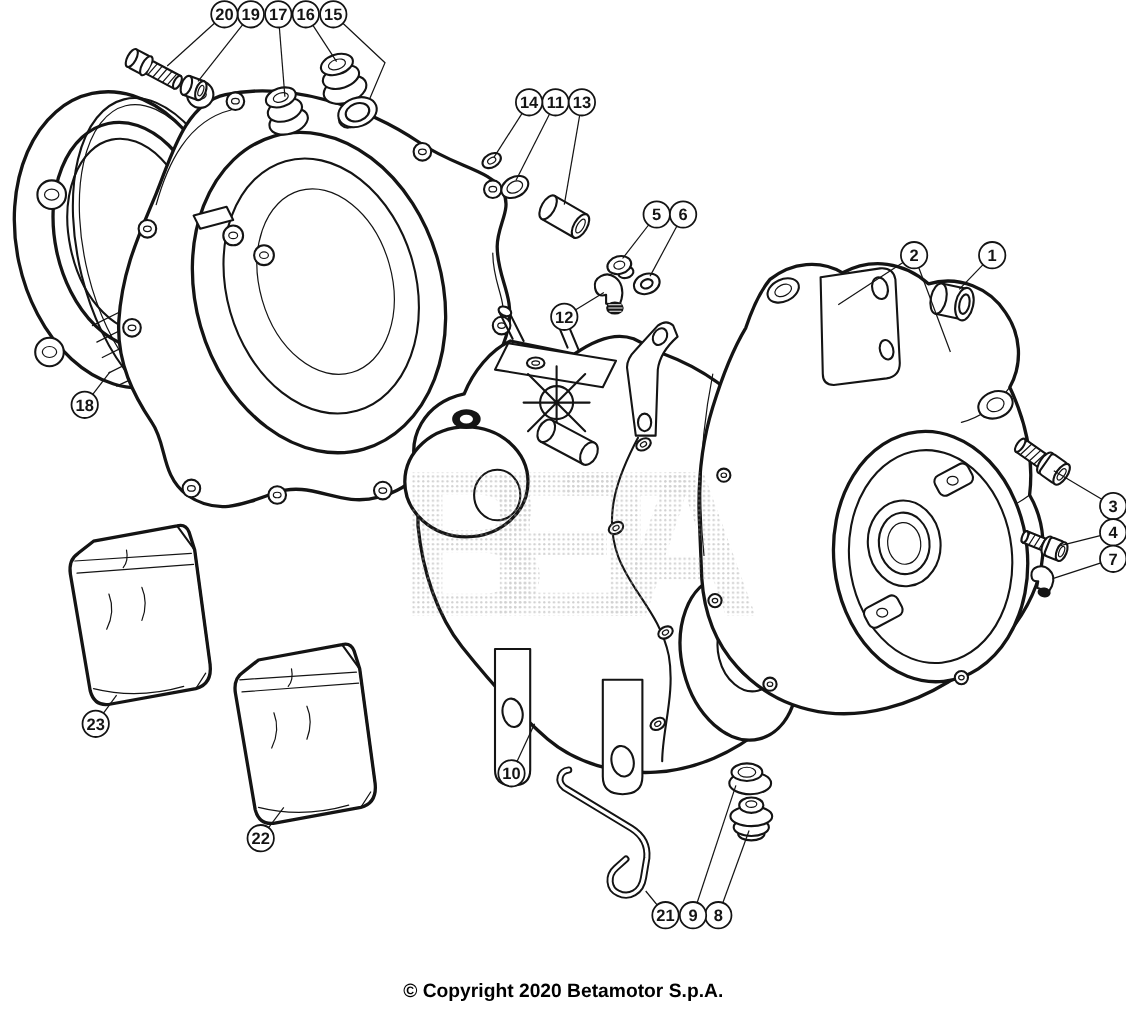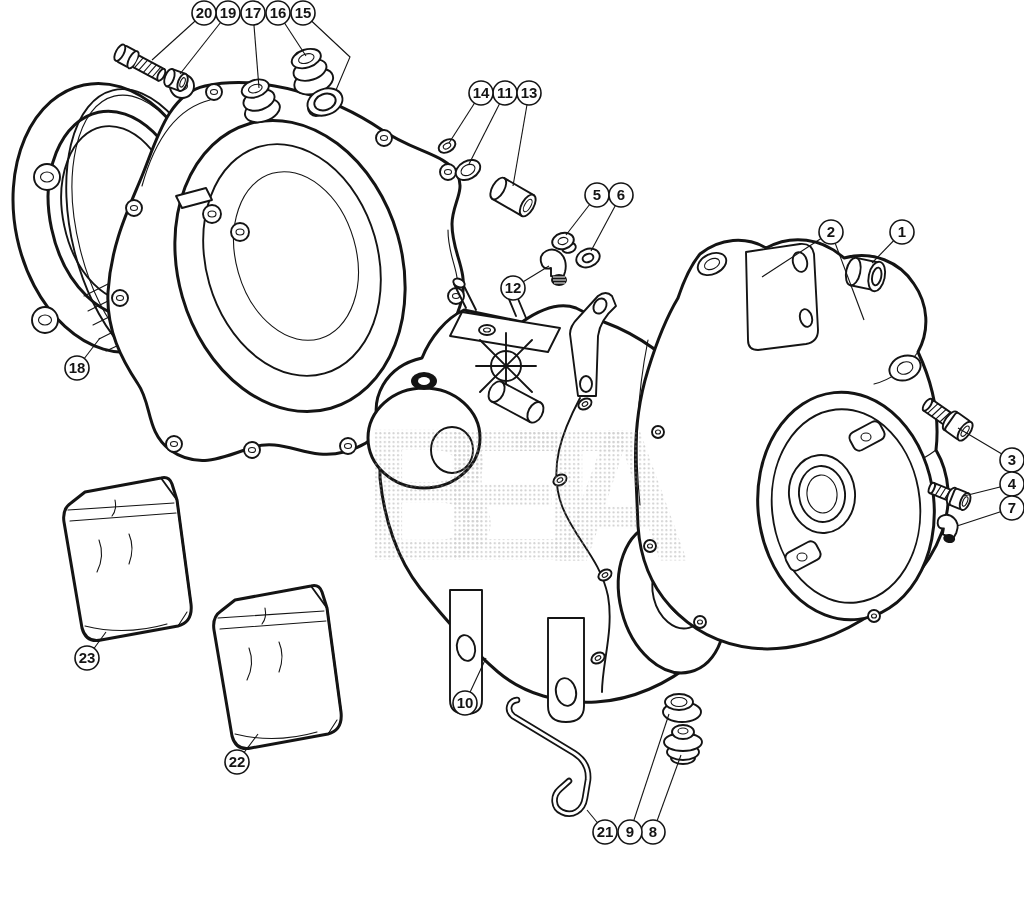--- a/index.html
+++ b/index.html
@@ -443,13 +443,14 @@
           <circle cx="237" cy="762" r="12" fill="#ffffff" stroke="#141414" stroke-width="1.6"></circle>
           <text x="237" y="762" text-anchor="middle" dy="0.36em" class="callout-num">22</text>
         </g>
         <g>
           <circle cx="87" cy="658" r="12" fill="#ffffff" stroke="#141414" stroke-width="1.6"></circle>
           <text x="87" y="658" text-anchor="middle" dy="0.36em" class="callout-num">23</text>
         </g>
       </g>
 </svg>
 
+<div class="footer">© Copyright 2020 Betamotor S.p.A.</div>
 </div>
 
 </body></html>

